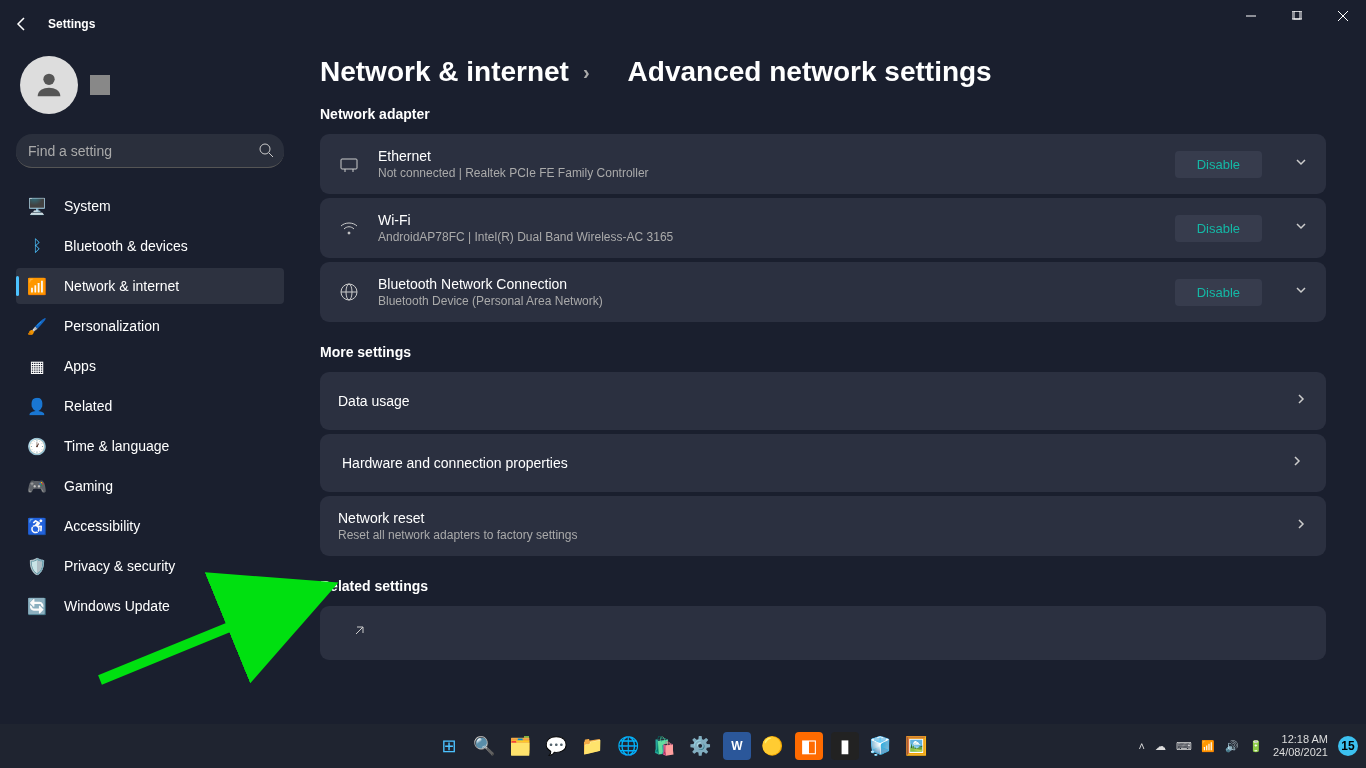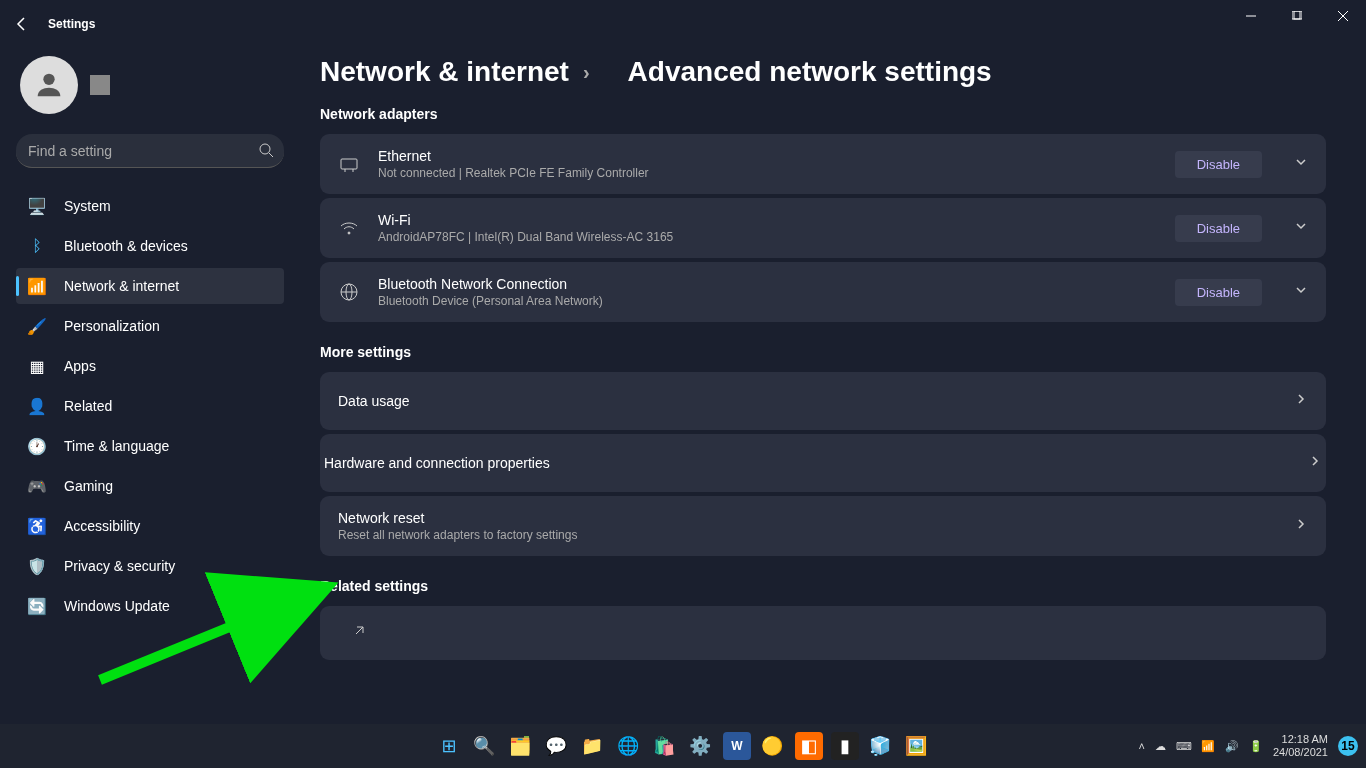--- a/index.html
+++ b/index.html
@@ -36,21 +36,21 @@
 .breadcrumb .sep { font-size: 20px; color: #aaa; }
 .breadcrumb .current { font-weight: 600; margin-left: 24px; }
 
 .section-label { font-size: 14px; font-weight: 600; margin: 8px 0 12px 0; }
 
 .card { background: #2b3040; border-radius: 9px; padding: 14px 18px; margin-bottom: 4px; display: flex; align-items: center; gap: 18px; cursor: pointer; }
 .card-icon { width: 22px; display:flex; justify-content:center; }
 .card-body { flex: 1; }
 .card-title { font-size: 14px; }
 .card-sub { font-size: 12px; color: #aaa; margin-top: 2px; }
-.disable-btn { background: #373c4d; border: none; color: #c4b5fd; padding: 6px 22px; border-radius: 4px; font-size: 13px; cursor:pointer; }
+.disable-btn { background: #373c4d; border: none; color: #14b8a6; padding: 6px 22px; border-radius: 4px; font-size: 13px; cursor:pointer; }
 .chevron { margin-left: 14px; color: #ccc; }
 
 
 .arrow-annot { position: absolute; left: 90px; top: 560px; pointer-events:none; }
 
 
 .taskbar { position: absolute; left: 0; right: 0; bottom: 0; height: 44px; background: #1f2430; display: flex; align-items: center; }
 .taskbar .center-icons { position: absolute; left: 50%; transform: translateX(-50%); display: flex; gap: 8px; }
 .taskbar .tb-icon { width: 28px; height: 28px; border-radius: 4px; display:flex; align-items:center; justify-content:center; font-size:18px; cursor:pointer; }
 .taskbar .tray { position: absolute; right: 8px; display: flex; align-items: center; gap: 10px; font-size: 11px; color: #ddd; }
@@ -157,21 +157,21 @@
   </div>
 </div>
 
 <div class="main">
   <div class="breadcrumb">
     <span class="parent">Network &amp; internet</span>
     <span class="sep">›</span>
     <span class="current">Advanced network settings</span>
   </div>
 
-  <div class="section-label">Network adapters</div>
+  <div class="section-label">Network adapter</div>
 
   <div class="card">
     <div class="card-icon">
         <svg width="20" height="20" viewBox="0 0 20 20" stroke="#ccc" fill="none">
           <rect x="2" y="5" width="16" height="10" rx="1"></rect>
           <line x1="6" y1="15" x2="6" y2="18"></line>
           <line x1="14" y1="15" x2="14" y2="18"></line>
         </svg>
       </div>
     <div class="card-body">
@@ -224,21 +224,21 @@
 
   <div class="card" style="padding:20px 18px">
     <div class="card-body">
         <div class="card-title">Data usage</div>
       </div>
     <span class="chevron"><svg width="14" height="14" viewBox="0 0 14 14">
           <path d="M5 3l4 4-4 4" stroke="#ccc" fill="none" stroke-width="1.5"></path>
         </svg></span>
   </div>
 
-  <div class="card" style="padding:20px 4px">
+  <div class="card" style="padding:20px 22px">
     <div class="card-body">
         <div class="card-title">Hardware and connection properties</div>
       </div>
     <span class="chevron"><svg width="14" height="14" viewBox="0 0 14 14">
           <path d="M5 3l4 4-4 4" stroke="#ccc" fill="none" stroke-width="1.5"></path>
         </svg></span>
   </div>
 
   <div class="card">
     <div class="card-body">

